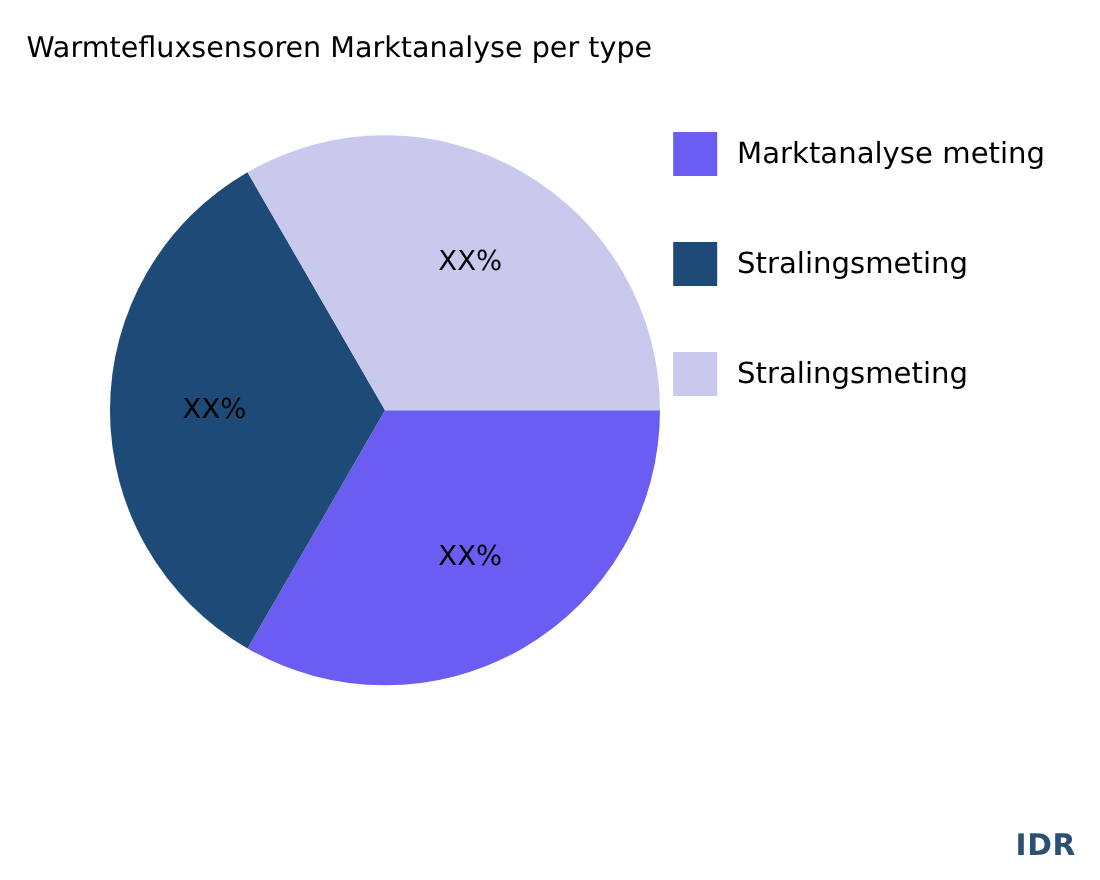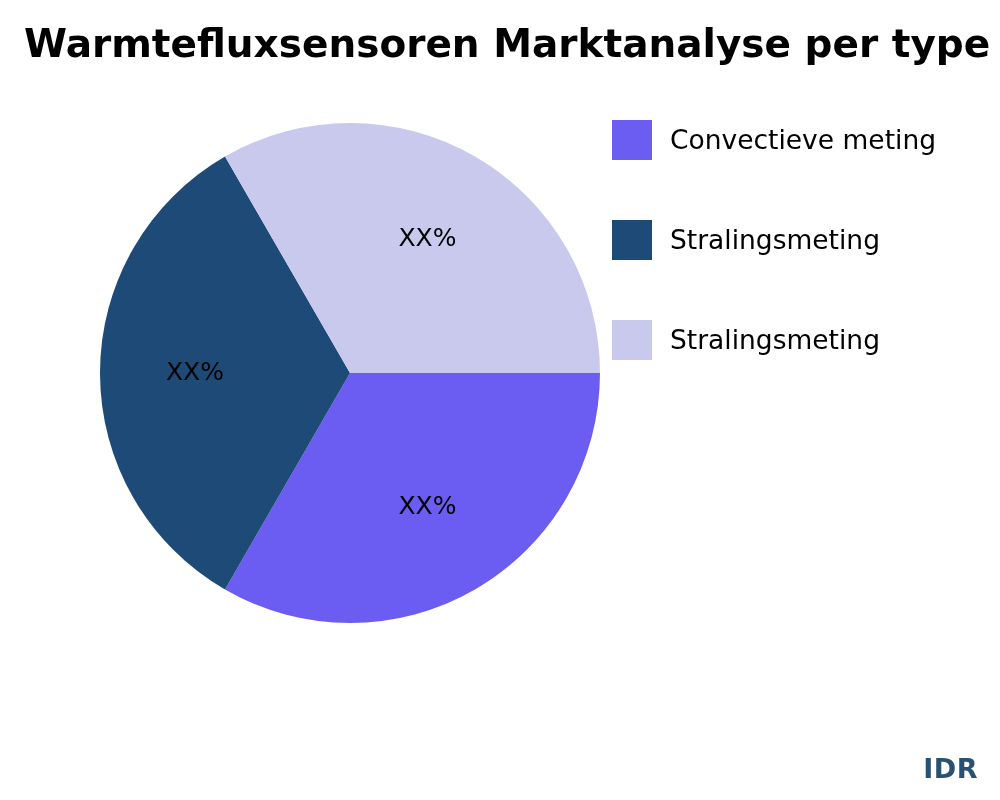--- a/index.html
+++ b/index.html
@@ -21,23 +21,23 @@
     left: 0; top: 0;
     width: 1000px;
     height: 800px;
   }
 
   
   .chart-title {
     position: absolute;
     left: 24px;
     top: 24px;
-    font-size: 39px;
+    font-size: 26px;
     line-height: 40px;
-    font-weight: 700;
+    font-weight: 400;
     color: #000000;
     white-space: nowrap;
     letter-spacing: 0px;
   }
 
   
   .pie-wrap {
     position: absolute;
     left: 100px;
     top: 123px;
@@ -118,21 +118,21 @@
           <text x="95.0" y="250.0" class="slice-label">XX%</text>
           <text x="327.5" y="115.8" class="slice-label">XX%</text>
         </g>
     </svg>
   </div>
 
   <div class="legend">
 
     <div class="legend-row">
       <div class="legend-swatch" style="background: rgb(107, 92, 242);"></div>
-      <div class="legend-text">Convectieve meting</div>
+      <div class="legend-text">Marktanalyse meting</div>
     </div>
 
     <div class="legend-row">
       <div class="legend-swatch" style="background: rgb(29, 74, 119);"></div>
       <div class="legend-text">Stralingsmeting</div>
     </div>
 
     <div class="legend-row">
       <div class="legend-swatch" style="background: rgb(201, 201, 238);"></div>
       <div class="legend-text">Stralingsmeting</div>

